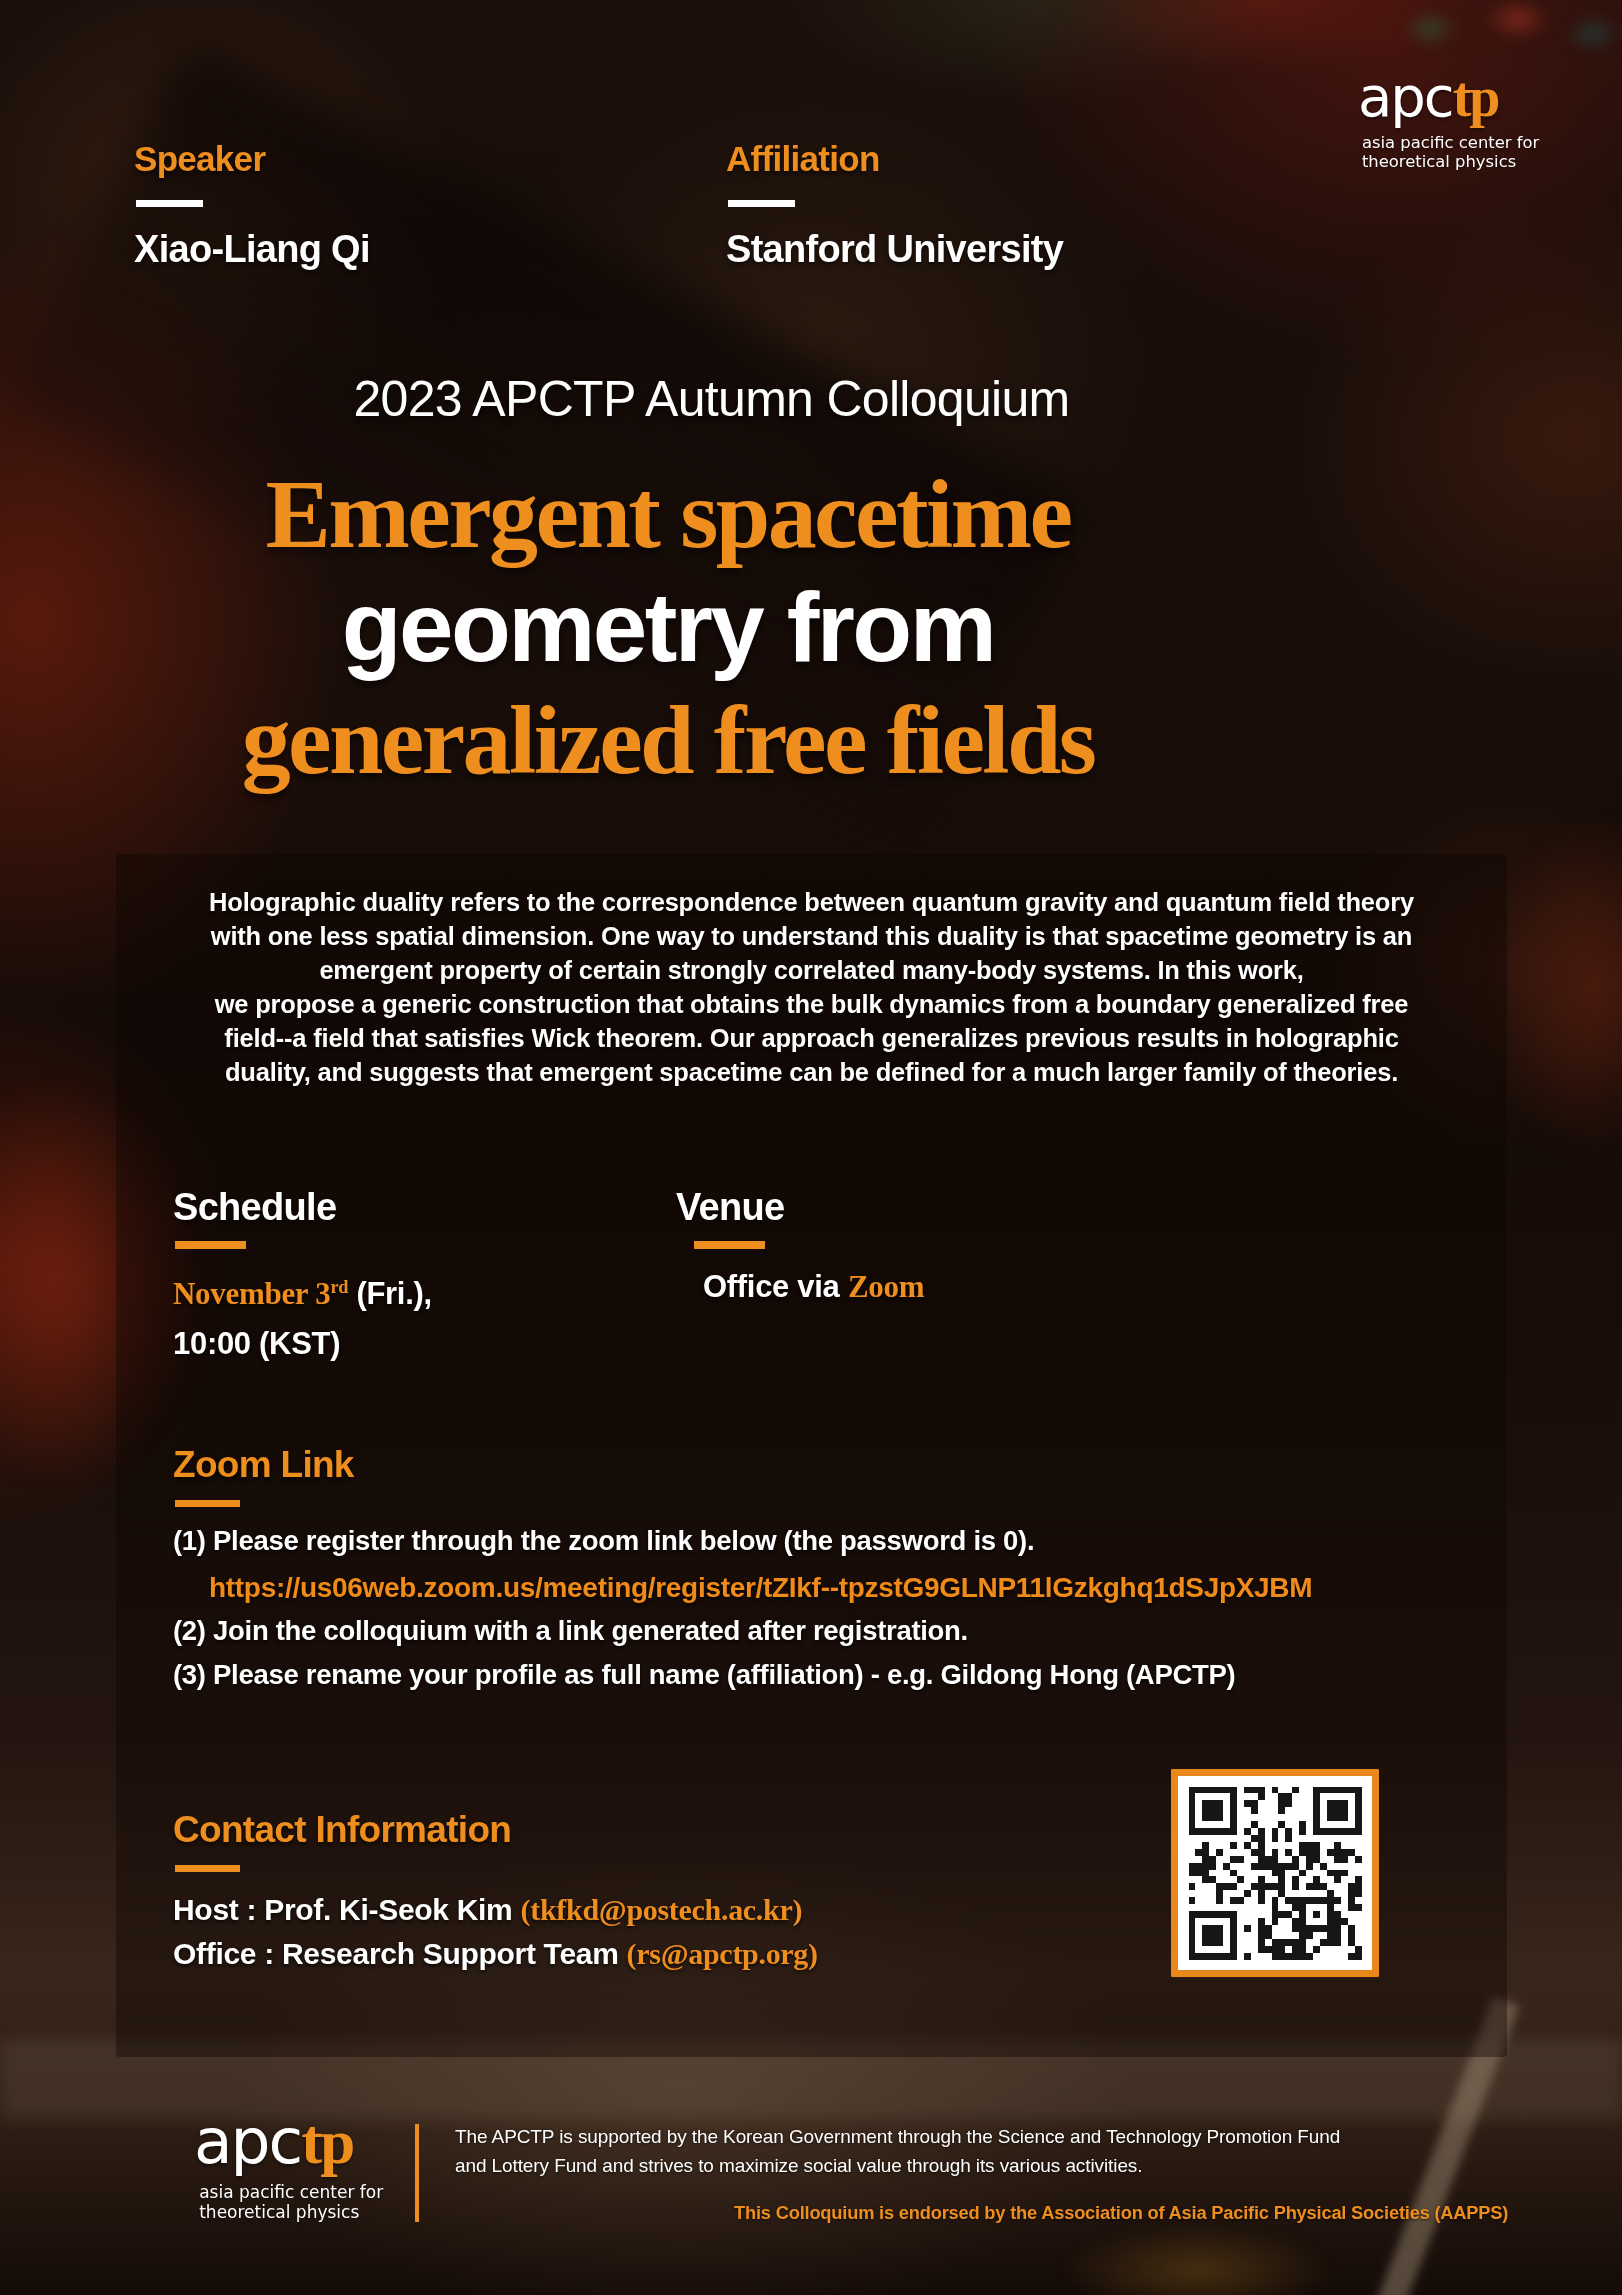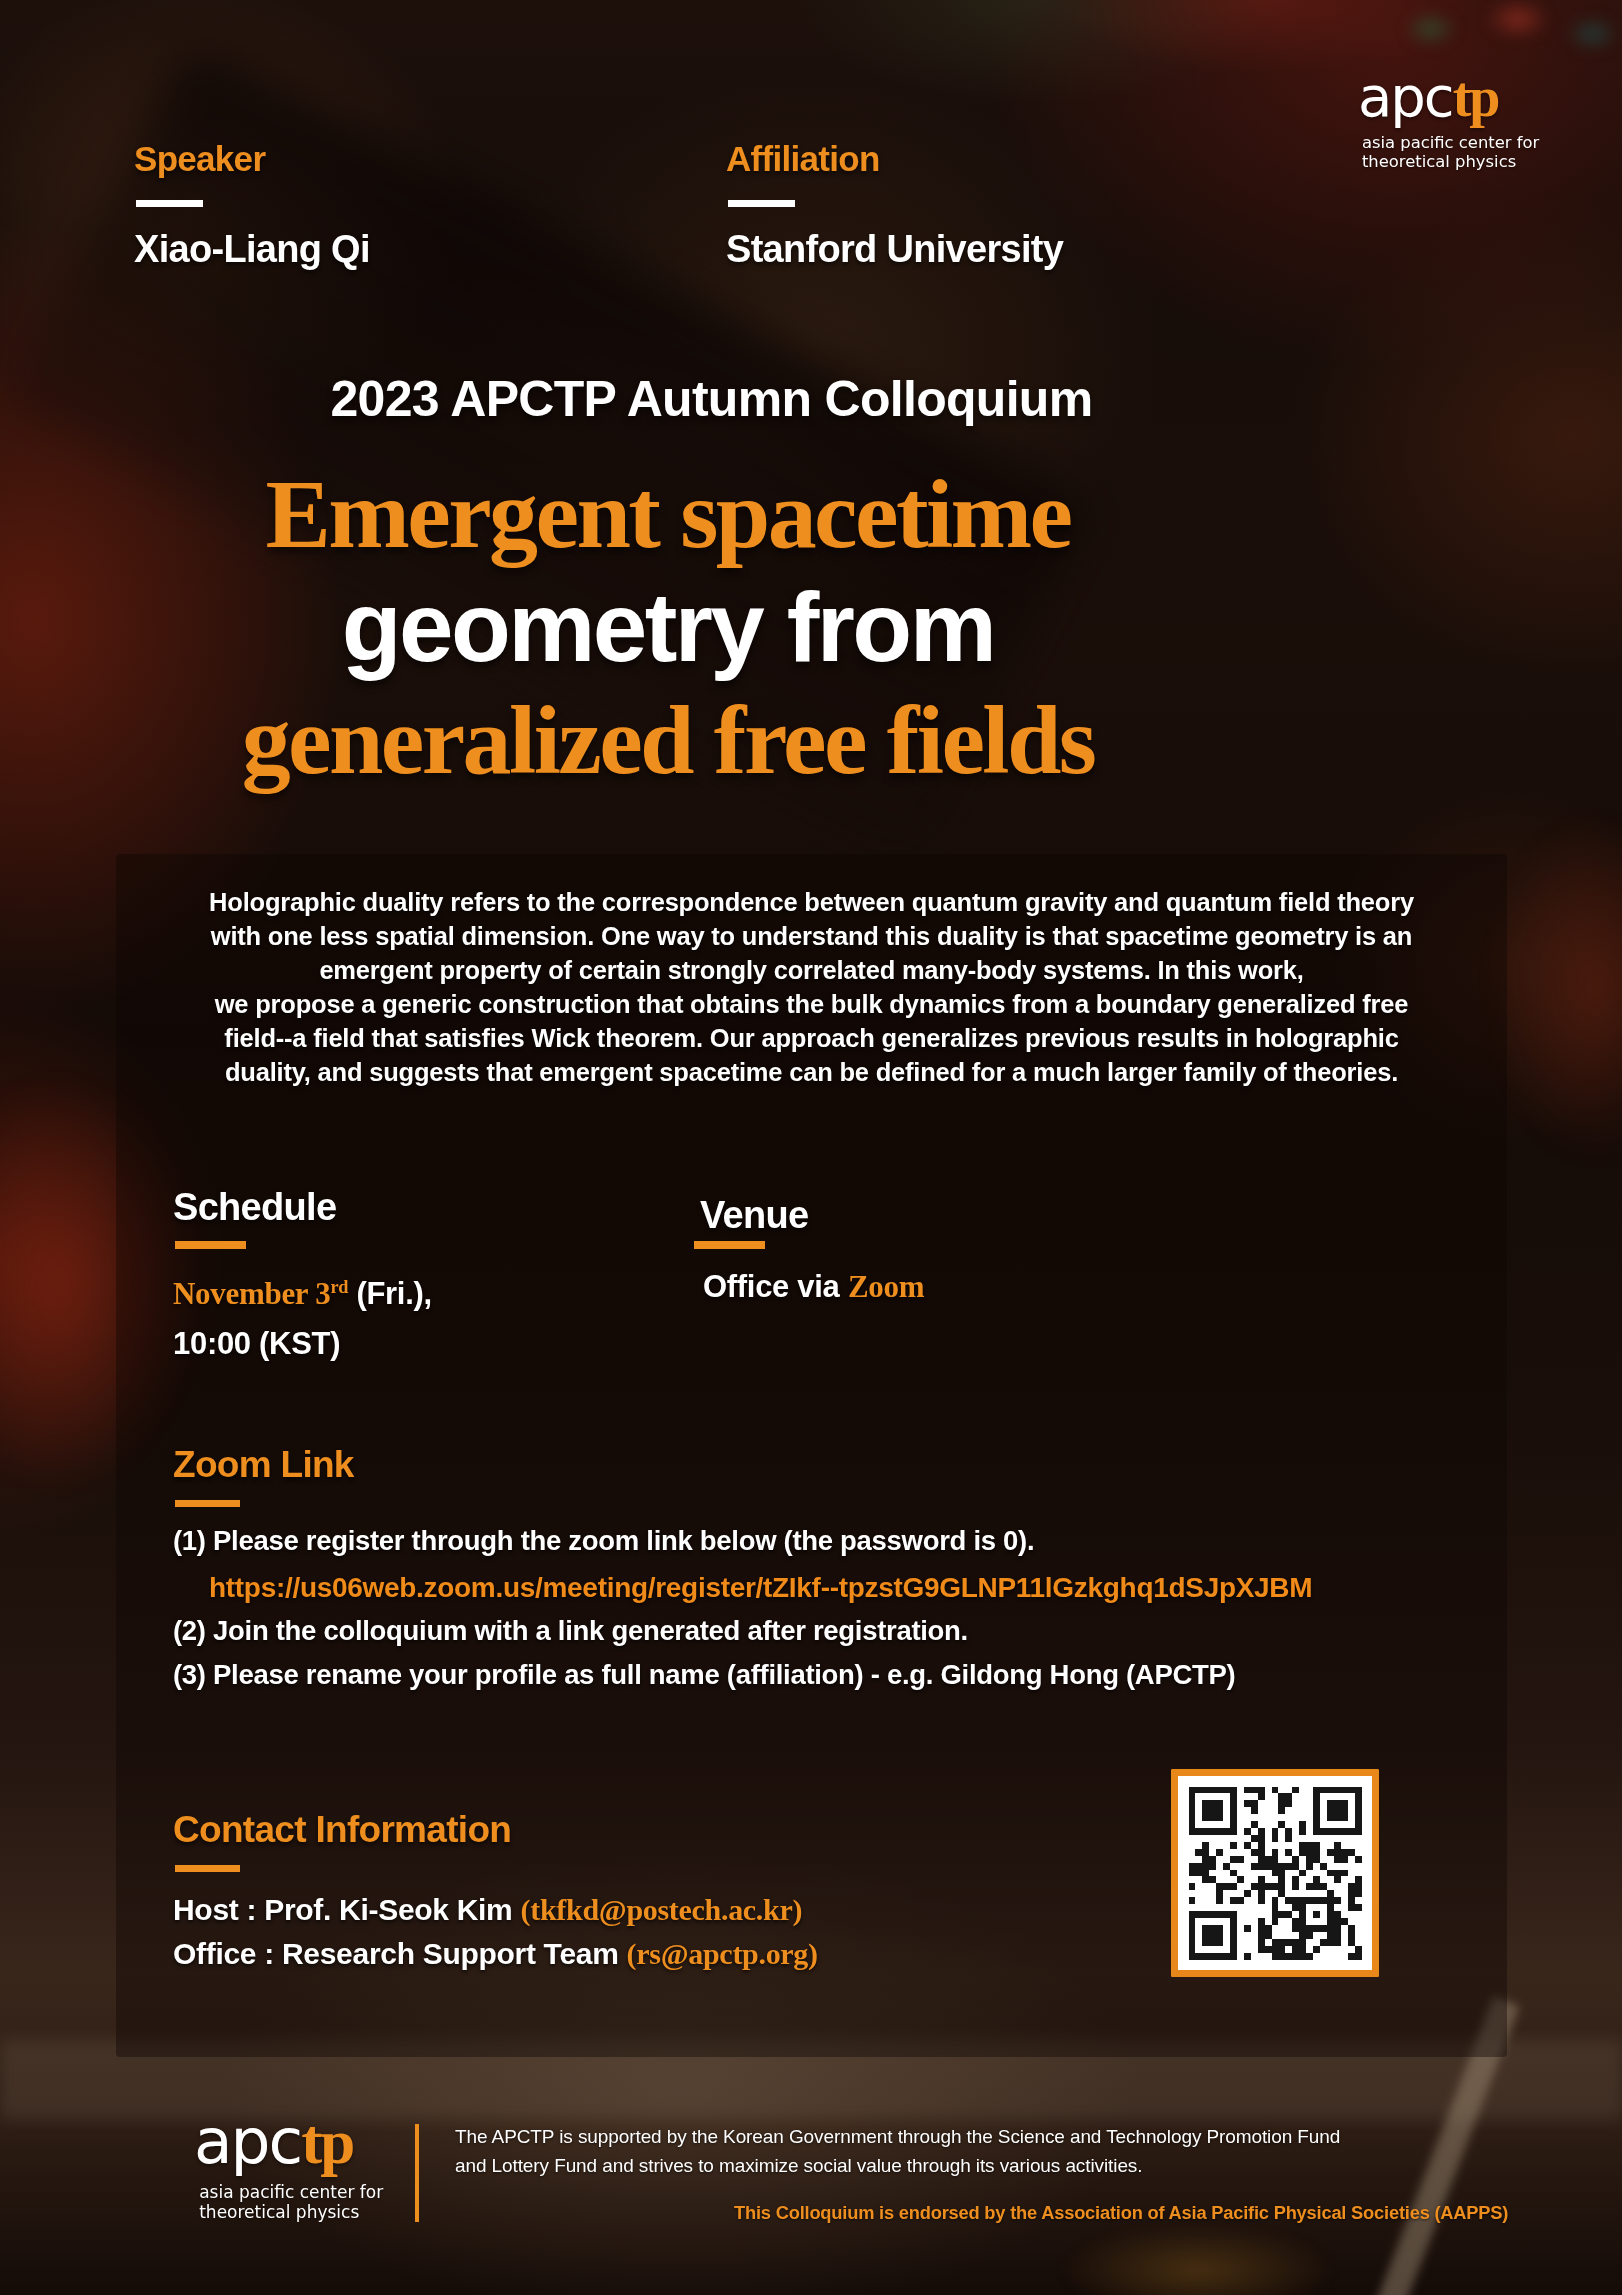--- a/index.html
+++ b/index.html
@@ -35,21 +35,21 @@
   #grass{left:1060px;top:2225px;width:275px;height:92px;border-radius:50%;
         background:radial-gradient(closest-side,rgba(170,115,35,.32),transparent);filter:blur(6.5px);}
   #overlay-box{left:116px;top:854px;width:1391px;height:1203px;background:rgba(12,6,3,.40);border-radius:3.9px;z-index:1;}
   .z{z-index:2;}
   .orange{color:#EE8E1E;font-family:Liberation Serif, serif;}
   .lbl{font-weight:700;font-size:35px;letter-spacing:-0.7px;color:#EE8E1E;text-shadow:0 2.6px 4.6px rgba(0,0,0,.55);}
   .dash{height:7.2px;width:67px;}
   .name{font-weight:700;font-size:38px;letter-spacing:-0.7px;color:#fff;text-shadow:0 2.6px 4.6px rgba(0,0,0,.55);}
   .logo-word{font-family:"DejaVu Sans",sans-serif;letter-spacing:-2px;color:#fff;text-shadow:0 2px 3.9px rgba(0,0,0,.45);}
   .logo-tag{font-family:"DejaVu Sans",sans-serif;color:#fff;text-shadow:0 1.3px 2.6px rgba(0,0,0,.45);}
-  #subtitle{left:0;top:370px;width:1423px;text-align:center;font-size:50px;font-weight:700;letter-spacing:-0.7px;
+  #subtitle{left:0;top:370px;width:1423px;text-align:center;font-size:50px;font-weight:400;letter-spacing:-0.7px;
         text-shadow:0 3.9px 6.5px rgba(0,0,0,.55);}
   #title{left:0;top:458px;width:1336px;text-align:center;font-weight:700;font-size:98px;line-height:113px;
         letter-spacing:-2.6px;text-shadow:0 5.2px 7.9px rgba(0,0,0,.55);}
   #abstract{left:190px;top:885px;width:1243px;text-align:center;font-size:25.5px;line-height:34px;font-weight:700;
         letter-spacing:-0.2px;white-space:pre-line;text-shadow:0 2px 3.9px rgba(0,0,0,.7);}
   .h2w{font-size:38px;font-weight:700;letter-spacing:-0.7px;color:#fff;text-shadow:0 2.6px 4.6px rgba(0,0,0,.6);}
   .h2o{font-size:37px;font-weight:700;letter-spacing:-0.7px;color:#EE8E1E;text-shadow:0 2.6px 4.6px rgba(0,0,0,.6);}
   .body-line{font-size:27.5px;font-weight:700;letter-spacing:-0.3px;color:#fff;text-shadow:0 2px 3.9px rgba(0,0,0,.7);}
   .date-line{font-size:31px;font-weight:700;letter-spacing:-0.3px;line-height:50px;text-shadow:0 2px 3.9px rgba(0,0,0,.7);}
   sup{font-size:18.3px;}
@@ -110,21 +110,21 @@
 field--a field that satisfies Wick theorem. Our approach generalizes previous results in holographic
 duality, and suggests that emergent spacetime can be defined for a much larger family of theories.</div>
 
   <div class="abs z h2w" style="left:173px;top:1186px;">Schedule</div>
   <div class="abs z dash" style="left:175px;top:1241px;width:71px;height:7.9px;background:#EE8E1E;"></div>
   <div class="abs z date-line" style="left:173px;top:1262px;">
     <div><span class="orange">November 3</span><sup class="orange">rd</sup><span> (Fri.),</span></div>
     <div>10:00 (KST)</div>
   </div>
 
-  <div class="abs z h2w" style="left:700px;top:1186px;margin-top:8px;">Venue</div>
+  <div class="abs z h2w" style="left:676px;top:1186px;">Venue</div>
   <div class="abs z dash" style="left:694px;top:1241px;width:71px;height:7.9px;background:#EE8E1E;"></div>
   <div class="abs z date-line" style="left:703px;top:1262px;"><span>Office via </span><span class="orange">Zoom</span></div>
 
   <div class="abs z h2o" style="left:173px;top:1444px;">Zoom Link</div>
   <div class="abs z dash" style="left:175px;top:1500px;width:65px;height:7.2px;background:#EE8E1E;"></div>
   <div class="abs z body-line" style="left:173px;top:1525px;">(1) Please register through the zoom link below (the password is 0).</div>
   <a class="abs z" id="zoom-url" style="left:209px;top:1572px;" href="#">https://us06web.zoom.us/meeting/register/tZIkf--tpzstG9GLNP11lGzkghq1dSJpXJBM</a>
   <div class="abs z body-line" style="left:173px;top:1615px;">(2) Join the colloquium with a link generated after registration.</div>
   <div class="abs z body-line" style="left:173px;top:1659px;">(3) Please rename your profile as full name (affiliation) - e.g. Gildong Hong (APCTP)</div>
 

